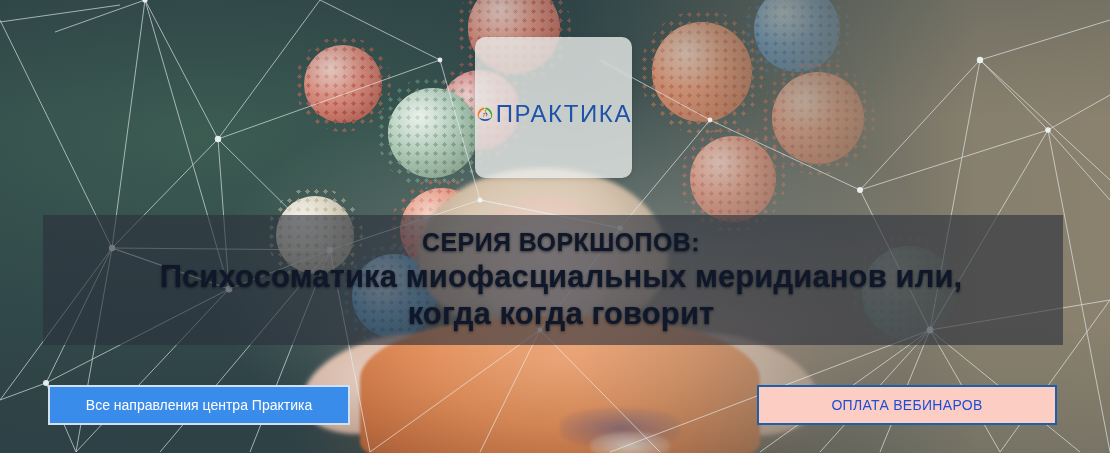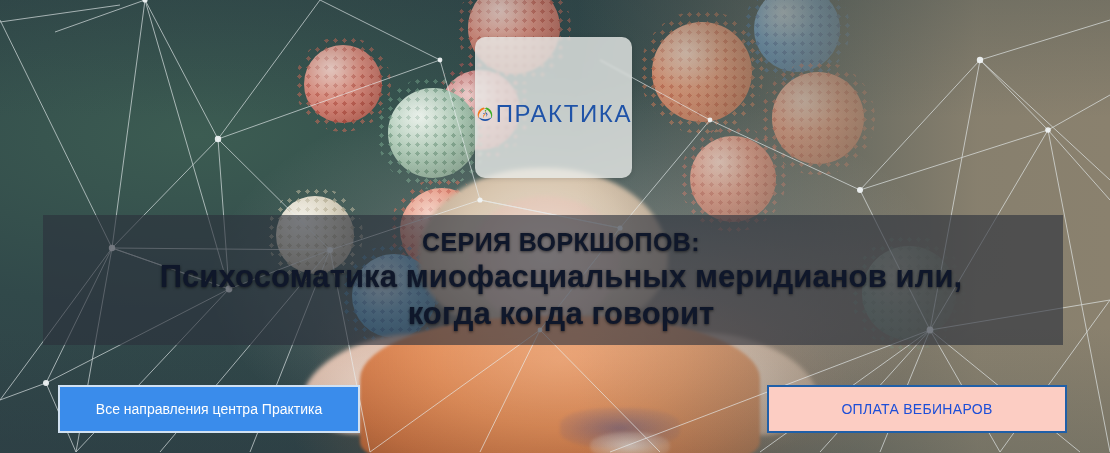--- a/index.html
+++ b/index.html
@@ -175,30 +175,29 @@
     margin-left: 8px;
   }
   .title-line-1 { font-size: 25px; letter-spacing: 0.4px; }
   .title-line-2 { font-size: 31px; letter-spacing: 0.1px; margin-top: 4px; }
   .title-line-3 { font-size: 31px; letter-spacing: 0.1px; margin-top: 2px; }
 
   
   .btn {
     position: absolute;
     top: 385px;
-    height: 48px;
+    height: 40px;
     display: flex;
     align-items: center;
     justify-content: center;
     box-sizing: border-box;
     cursor: pointer;
     text-align: center;
     user-select: none;
     white-space: nowrap;
-    margin-left: 10px;
   }
   .btn-1 {
     left: 48px; width: 302px;
     background: #3a8ceb;
     border: 2px solid rgba(222,232,242,0.92);
     color: #ffffff;
     font-size: 14px;
   }
   .btn-2 {
     left: 403px; width: 300px;

